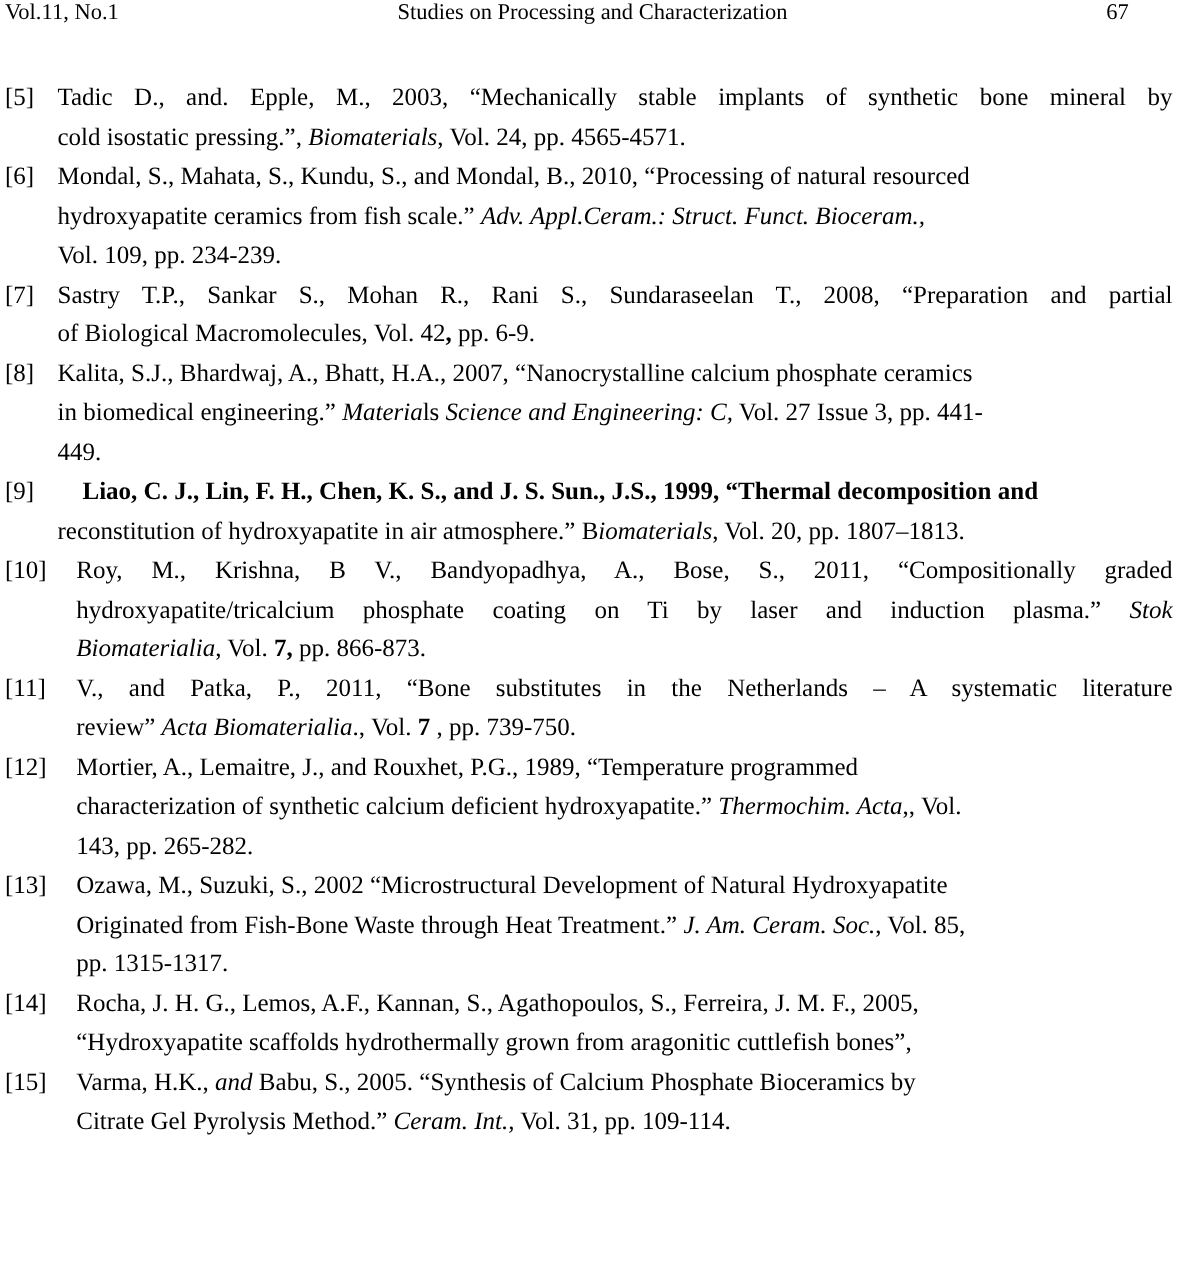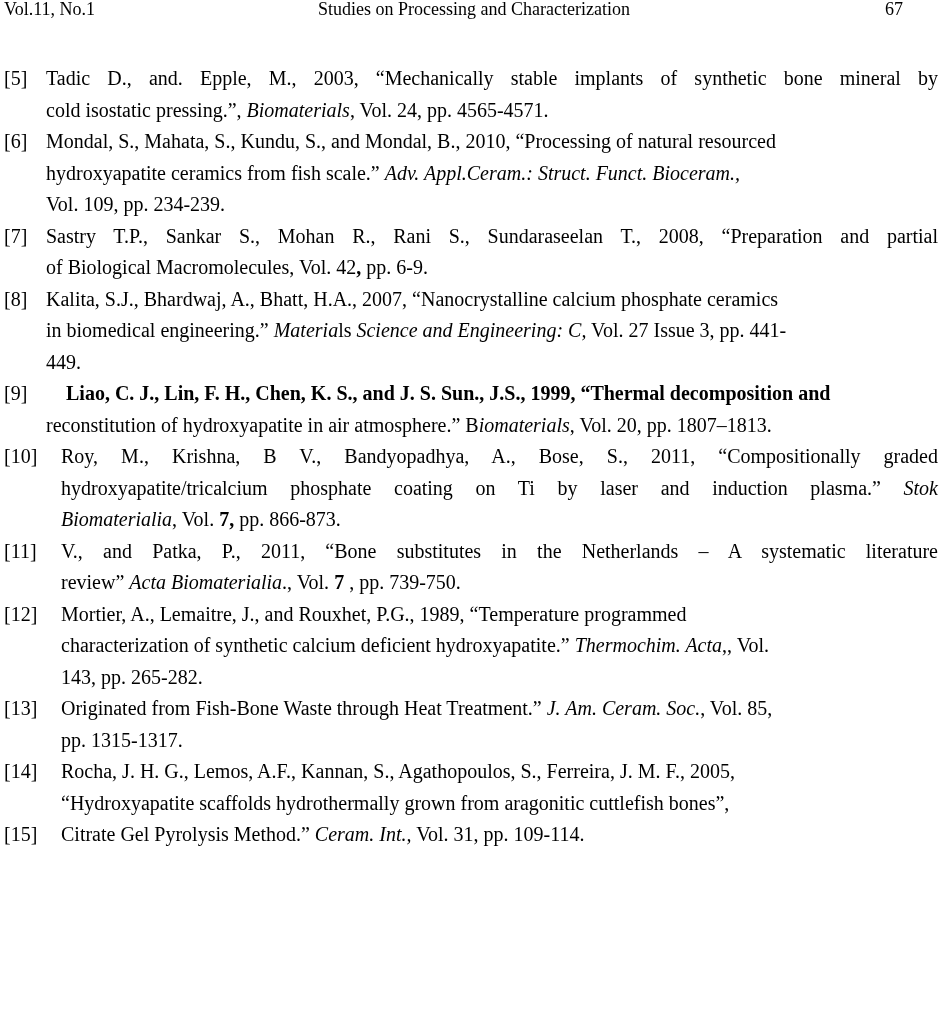--- a/index.html
+++ b/index.html
@@ -72,25 +72,27 @@
       <span class="line" style="margin-left: 61px; width: 877px;">review” <i>Acta Biomaterialia</i>., Vol. <b>7</b> , pp. 739-750.</span>
     </div>
     <div class="ref">
       <span class="num">[12]</span>
       <span class="line" style="margin-left: 61px; width: 877px; font-family: Liberation Serif, serif;">Mortier, A., Lemaitre, J., and Rouxhet, P.G., 1989, “Temperature programmed</span>
       <span class="line" style="margin-left: 61px; width: 877px;">characterization of synthetic calcium deficient hydroxyapatite.” <i>Thermochim. Acta</i>,,  Vol.</span>
       <span class="line" style="margin-left: 61px; width: 877px;">143, pp. 265-282.</span>
     </div>
     <div class="ref">
       <span class="num">[13]</span>
+      <span class="line" style="margin-left: 61px; width: 877px;">Ozawa, M., Suzuki, S., 2002 “Microstructural Development of Natural Hydroxyapatite</span>
       <span class="line" style="margin-left: 61px; width: 877px;">Originated from Fish-Bone Waste through Heat Treatment.” <i>J. Am. Ceram. Soc.</i>, Vol. 85,</span>
       <span class="line" style="margin-left: 61px; width: 877px;">pp. 1315-1317.</span>
     </div>
     <div class="ref">
       <span class="num">[14]</span>
       <span class="line" style="margin-left: 61px; width: 877px;">Rocha, J. H. G., Lemos, A.F., Kannan, S., Agathopoulos, S., Ferreira, J. M. F., 2005,</span>
       <span class="line" style="margin-left: 61px; width: 877px;">“Hydroxyapatite scaffolds hydrothermally grown from aragonitic cuttlefish bones”,</span>
     </div>
     <div class="ref">
       <span class="num">[15]</span>
+      <span class="line" style="margin-left: 61px; width: 877px;">Varma, H.K., <i>and</i> Babu, S.,  2005. “Synthesis of Calcium Phosphate Bioceramics by</span>
       <span class="line" style="margin-left: 61px; width: 877px;">Citrate Gel Pyrolysis Method.” <i>Ceram. Int.,</i> Vol. 31, pp. 109-114.</span>
     </div>
   </div>
 
 </body></html>

